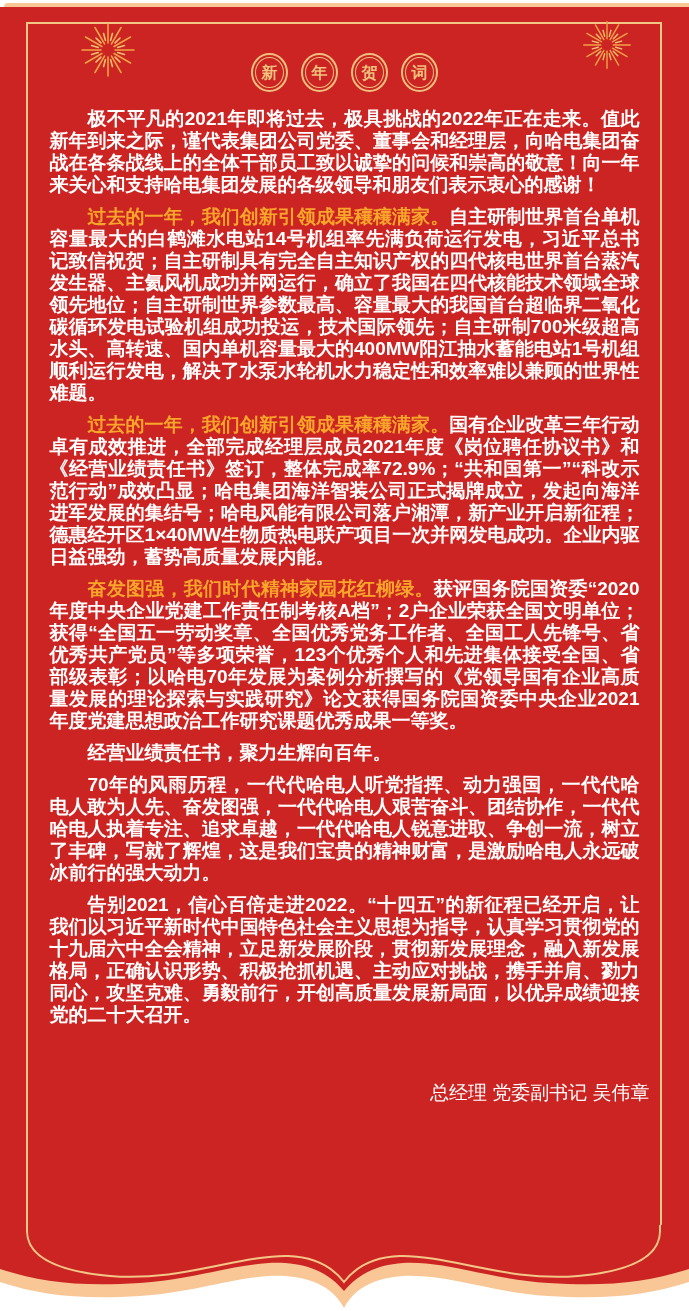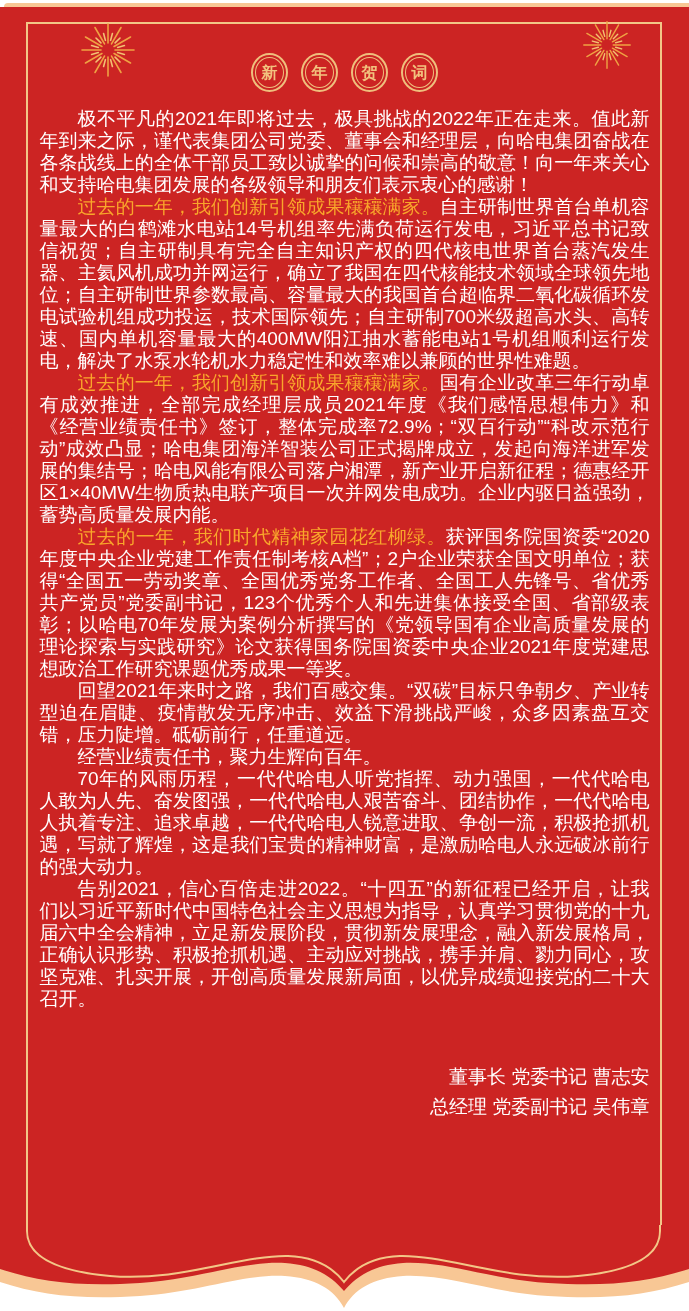--- a/index.html
+++ b/index.html
@@ -71,22 +71,23 @@
   
   .content{
     width:610px;
     margin:16px auto 0 auto;
     color:var(--body-text);
     font-size:19px;
     line-height:22px;
     text-align:justify;
   }
   .content p{
-    margin:0;
+    margin:10px;
     text-indent:2em;
+    font-weight:bold;
   }
   .content .hl{color:var(--hl);}
   .signatures{
     width:610px;
     margin:52px auto 0 auto;
     color:var(--body-text);
     font-size:19px;
     line-height:30px;
     text-align:right;
   }
@@ -167,30 +168,28 @@
           <span>贺</span>
         </div>
         <div class="badge">
           <span>词</span>
         </div>
       </div>
 
     <div class="content">
         <p><span>极不平凡的2021年即将过去，极具挑战的2022年正在走来。值此新年到来之际，谨代表集团公司党委、董事会和经理层，向哈电集团奋战在各条战线上的全体干部员工致以诚挚的问候和崇高的敬意！向一年来关心和支持哈电集团发展的各级领导和朋友们表示衷心的感谢！</span></p>
         <p><span class="hl">过去的一年，我们创新引领成果穰穰满家。</span><span>自主研制世界首台单机容量最大的白鹤滩水电站14号机组率先满负荷运行发电，习近平总书记致信祝贺；自主研制具有完全自主知识产权的四代核电世界首台蒸汽发生器、主氦风机成功并网运行，确立了我国在四代核能技术领域全球领先地位；自主研制世界参数最高、容量最大的我国首台超临界二氧化碳循环发电试验机组成功投运，技术国际领先；自主研制700米级超高水头、高转速、国内单机容量最大的400MW阳江抽水蓄能电站1号机组顺利运行发电，解决了水泵水轮机水力稳定性和效率难以兼顾的世界性难题。</span></p>
-        <p><span class="hl">过去的一年，我们创新引领成果穰穰满家。</span><span>国有企业改革三年行动卓有成效推进，全部完成经理层成员2021年度《我们感悟思想伟力》和《经营业绩责任书》签订，整体完成率72.9%；“双百行动”“科改示范行动”成效凸显；哈电集团海洋智装公司正式揭牌成立，发起向海洋进军发展的集结号；哈电风能有限公司落户湘潭，新产业开启新征程；德惠经开区1×40MW生物质热电联产项目一次并网发电成功。企业内驱日益强劲，蓄势高质量发展内能。</span></p>
-        <p><span class="hl">过去的一年，我们时代精神家园花红柳绿。</span><span>获评国务院国资委“2020年度中央企业党建工作责任制考核A档”；2户企业荣获全国文明单位；获得“全国五一劳动奖章、全国优秀党务工作者、全国工人先锋号、省优秀共产党员”党委副书记，123个优秀个人和先进集体接受全国、省部级表彰；以哈电70年发展为案例分析撰写的《党领导国有企业高质量发展的理论探索与实践研究》论文获得国务院国资委中央企业2021年度党建思想政治工作研究课题优秀成果一等奖。</span></p>
-        <p><span>回望2021年来时之路，我们百感交集。“双碳”目标只争朝夕、产业转型迫在眉睫、疫情散发无序冲击、效益下滑挑战严峻，众多因素盘互交错，压力陡增。砥砺前行，任重道远。</span></p>
+        <p><span class="hl">过去的一年，我们创新引领成果穰穰满家。</span><span>国有企业改革三年行动卓有成效推进，全部完成经理层成员2021年度《岗位聘任协议书》和《经营业绩责任书》签订，整体完成率72.9%；“共和国第一”“科改示范行动”成效凸显；哈电集团海洋智装公司正式揭牌成立，发起向海洋进军发展的集结号；哈电风能有限公司落户湘潭，新产业开启新征程；德惠经开区1×40MW生物质热电联产项目一次并网发电成功。企业内驱日益强劲，蓄势高质量发展内能。</span></p>
+        <p><span class="hl">奋发图强，我们时代精神家园花红柳绿。</span><span>获评国务院国资委“2020年度中央企业党建工作责任制考核A档”；2户企业荣获全国文明单位；获得“全国五一劳动奖章、全国优秀党务工作者、全国工人先锋号、省优秀共产党员”等多项荣誉，123个优秀个人和先进集体接受全国、省部级表彰；以哈电70年发展为案例分析撰写的《党领导国有企业高质量发展的理论探索与实践研究》论文获得国务院国资委中央企业2021年度党建思想政治工作研究课题优秀成果一等奖。</span></p>
         <p><span>经营业绩责任书，聚力生辉向百年。</span></p>
-        <p><span>70年的风雨历程，一代代哈电人听党指挥、动力强国，一代代哈电人敢为人先、奋发图强，一代代哈电人艰苦奋斗、团结协作，一代代哈电人执着专注、追求卓越，一代代哈电人锐意进取、争创一流，积极抢抓机遇，写就了辉煌，这是我们宝贵的精神财富，是激励哈电人永远破冰前行的强大动力。</span></p>
-        <p><span>告别2021，信心百倍走进2022。“十四五”的新征程已经开启，让我们以习近平新时代中国特色社会主义思想为指导，认真学习贯彻党的十九届六中全会精神，立足新发展阶段，贯彻新发展理念，融入新发展格局，正确认识形势、积极抢抓机遇、主动应对挑战，携手并肩、勠力同心，攻坚克难、扎实开展，开创高质量发展新局面，以优异成绩迎接党的二十大召开。</span></p>
+        <p><span>70年的风雨历程，一代代哈电人听党指挥、动力强国，一代代哈电人敢为人先、奋发图强，一代代哈电人艰苦奋斗、团结协作，一代代哈电人执着专注、追求卓越，一代代哈电人锐意进取、争创一流，树立了丰碑，写就了辉煌，这是我们宝贵的精神财富，是激励哈电人永远破冰前行的强大动力。</span></p>
+        <p><span>告别2021，信心百倍走进2022。“十四五”的新征程已经开启，让我们以习近平新时代中国特色社会主义思想为指导，认真学习贯彻党的十九届六中全会精神，立足新发展阶段，贯彻新发展理念，融入新发展格局，正确认识形势、积极抢抓机遇、主动应对挑战，携手并肩、勠力同心，攻坚克难、勇毅前行，开创高质量发展新局面，以优异成绩迎接党的二十大召开。</span></p>
       </div>
 
     <div class="signatures">
-        <div>董事长 党委书记 曹志安</div>
         <div>总经理 党委副书记 吴伟章</div>
       </div>
   </div>
 
   <svg class="bottom-wave" width="689" height="86" viewBox="0 0 689 86">
     <path fill="#F8C795" d="M0,0 H689 V57 C648,70 608,75 548,71 C488,67 448,49 403,51 C373,53 354,64 344,83 C334,64 315,53 285,51 C240,49 200,67 140,71 C80,75 40,70 0,57 Z"></path>
     <path fill="#CC2423" d="M0,0 H689 V44 C648,57 608,62 548,58 C488,54 448,36 403,38 C373,40 356,52 344,66 C332,52 315,40 285,38 C240,36 200,54 140,58 C80,62 40,57 0,44 Z"></path>
     <path fill="none" stroke="#F3C687" stroke-width="2" stroke-linecap="round" d="M27,0 L27,6 C27,26 45,45 110,51 C180,57 240,30 288,31 C318,32 334,44 344,57 C354,44 370,32 400,31 C448,30 508,57 578,51 C643,45 660,26 660,6 L660,0"></path>
   </svg>
 </div>

